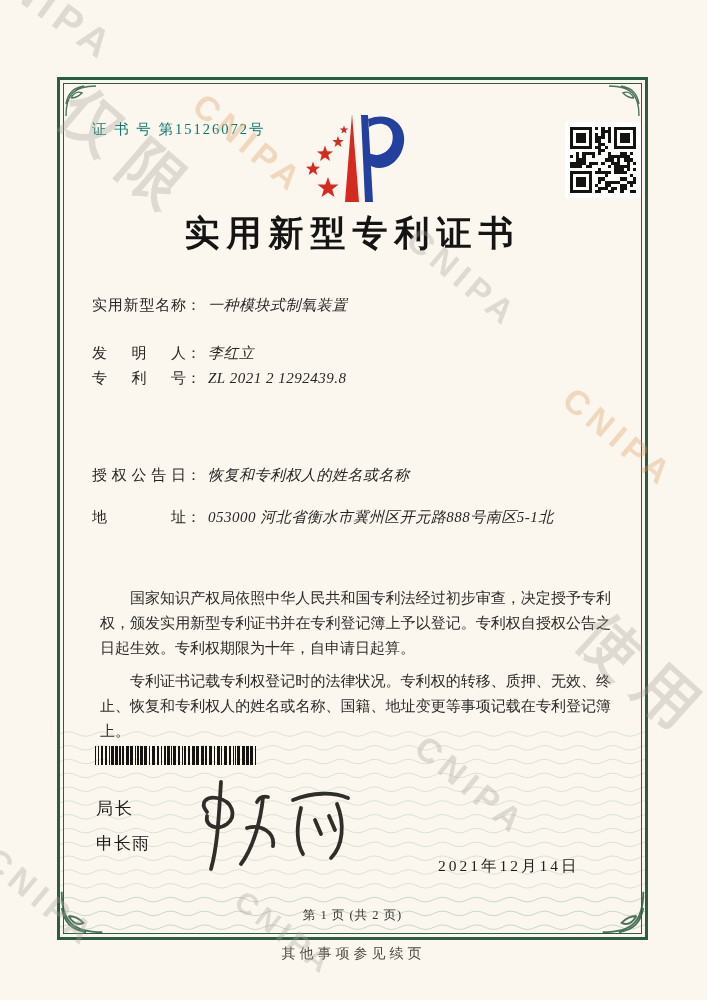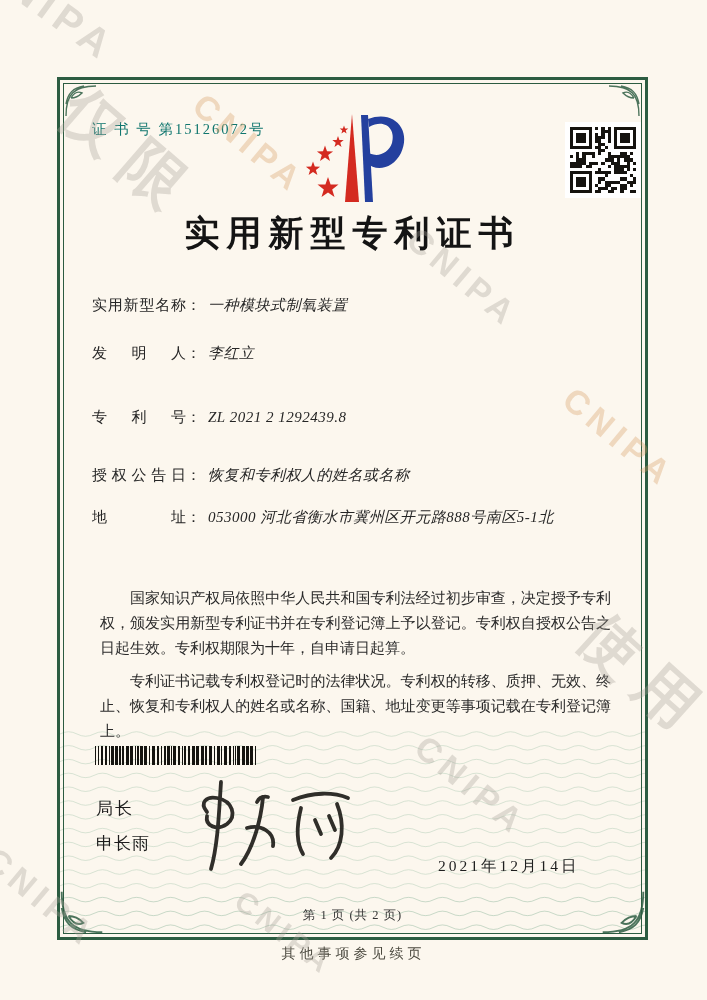--- a/index.html
+++ b/index.html
@@ -245,21 +245,21 @@
     </svg>
 
   <div class="title">实用新型专利证书</div>
 
   <div class="row" style="top:296px">
     <span class="lab">实用新型名称</span><span>：</span><span class="val">一种模块式制氧装置</span>
   </div>
   <div class="row" style="top:344px">
     <span class="lab">发明人</span><span>：</span><span class="val">李红立</span>
   </div>
-  <div class="row" style="top:408px">
+  <div class="row" style="top:369px">
     <span class="lab">专利号</span><span>：</span><span class="val">ZL 2021 2 1292439.8</span>
   </div>
   <div class="row" style="top:466px">
     <span class="lab">授权公告日</span><span>：</span><span class="val">恢复和专利权人的姓名或名称</span>
   </div>
   <div class="row" style="top:508px">
     <span class="lab">地址</span><span>：</span><span class="val">053000 河北省衡水市冀州区开元路888号南区5-1北</span>
   </div>
 
 

